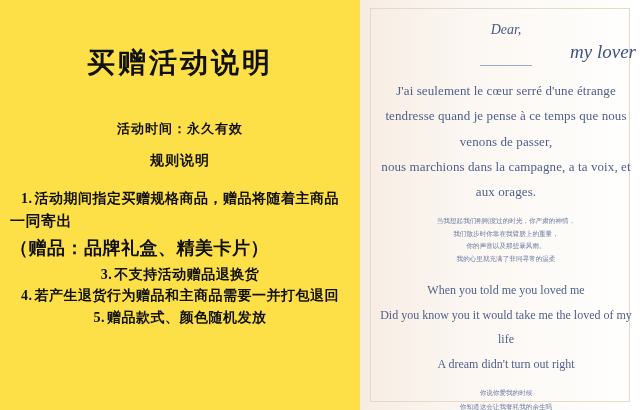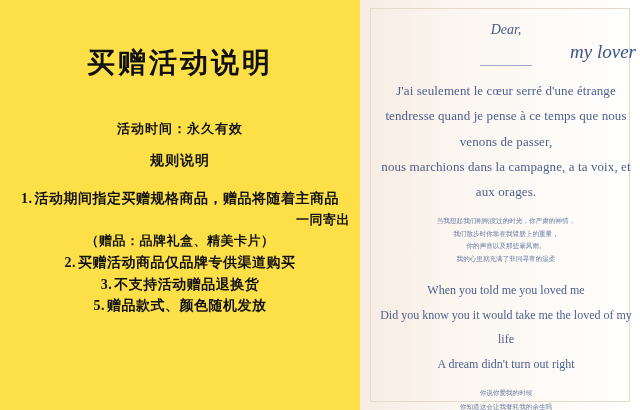--- a/index.html
+++ b/index.html
@@ -66,32 +66,32 @@
     font-weight: bold;
     color: #111111;
     line-height: 1.55;
     letter-spacing: 0.5px;
     padding: 0 6px;
   }
   .rule-line .num {
     margin-right: 2px;
   }
   .rule-cont {
-    text-align: right;
-    font-family: Liberation Sans, sans-serif;
-    font-size: 13px;
+    text-align: left;
+    font-family: Liberation Serif, serif;
+    font-size: 15px;
     font-weight: bold;
     color: #111111;
     line-height: 1.55;
     letter-spacing: 0.5px;
   }
   .rule-note {
-    text-align: center;
-    font-family: "Liberation Serif", serif;
-    font-size: 13px;
+    text-align: left;
+    font-family: "Liberation Serif", serif;
+    font-size: 18px;
     font-weight: bold;
     color: #111111;
     line-height: 1.7;
     letter-spacing: 0.5px;
   }
   
   .right-panel {
     position: relative;
     width: 280px;
     height: 410px;
@@ -202,28 +202,28 @@
     <div class="left-rules-head">规则说明</div>
 
     <div class="rules">
       <div class="rule-line">
         <span class="num">1.</span><span>活动期间指定买赠规格商品，赠品将随着主商品</span>
       </div>
       <div class="rule-cont">一同寄出</div>
 
       <div class="rule-note">（赠品：品牌礼盒、精美卡片）</div>
 
-      <div class="rule-line">
-        <span class="num">2.</span><span>买赠活动商品仅品牌专供渠道购买</span>
-      </div>
 
       <div class="rule-line">
         <span class="num">3.</span><span>不支持活动赠品退换货</span>
       </div>
 
+      <div class="rule-line">
+        <span class="num">4.</span><span>若产生退货行为赠品和主商品需要一并打包退回</span>
+      </div>
 
       <div class="rule-line">
         <span class="num">5.</span><span>赠品款式、颜色随机发放</span>
       </div>
     </div>
   </div>
 
   <div class="right-panel">
     <div class="card-border"></div>
 

